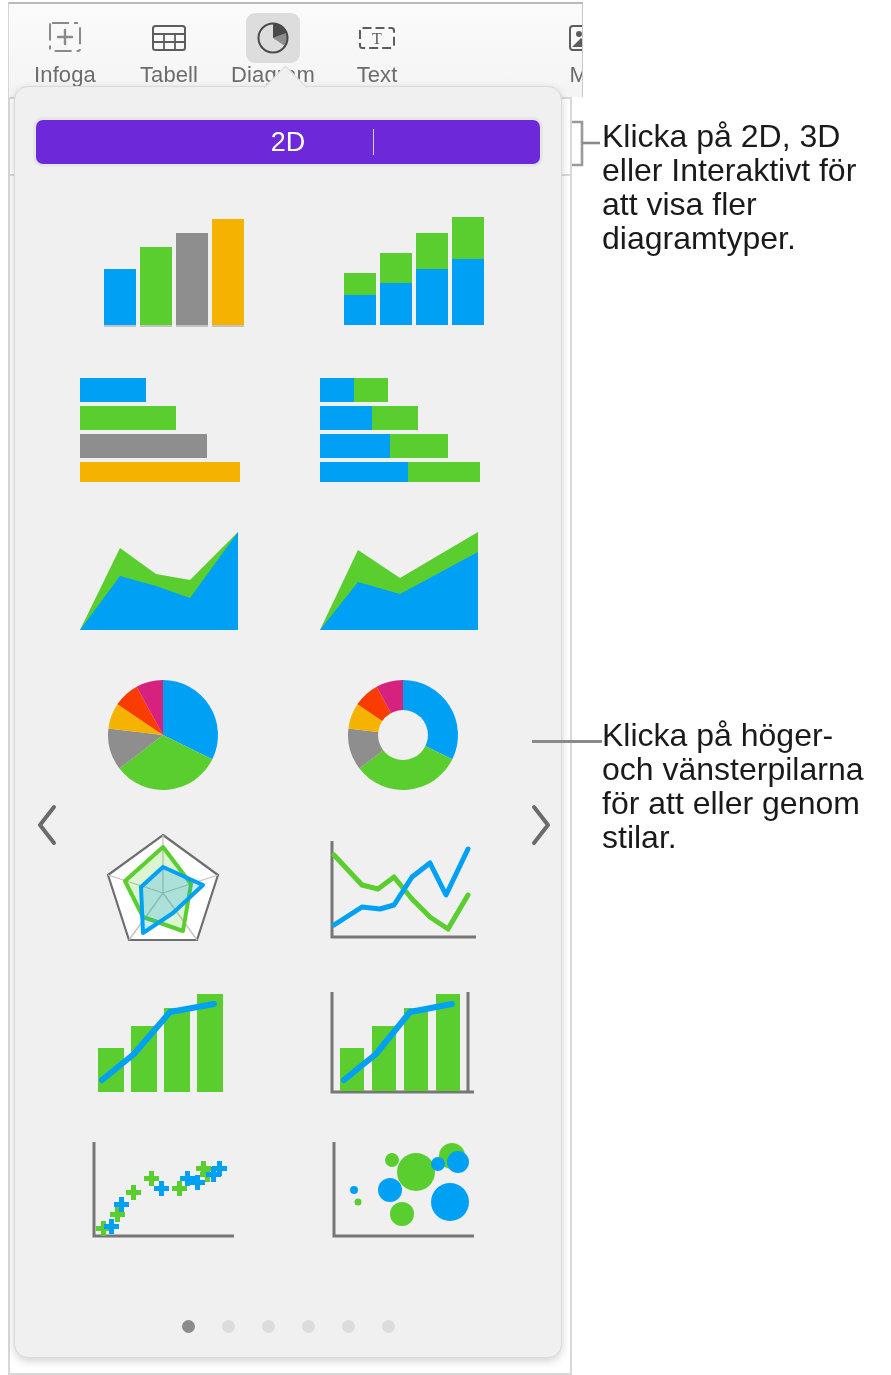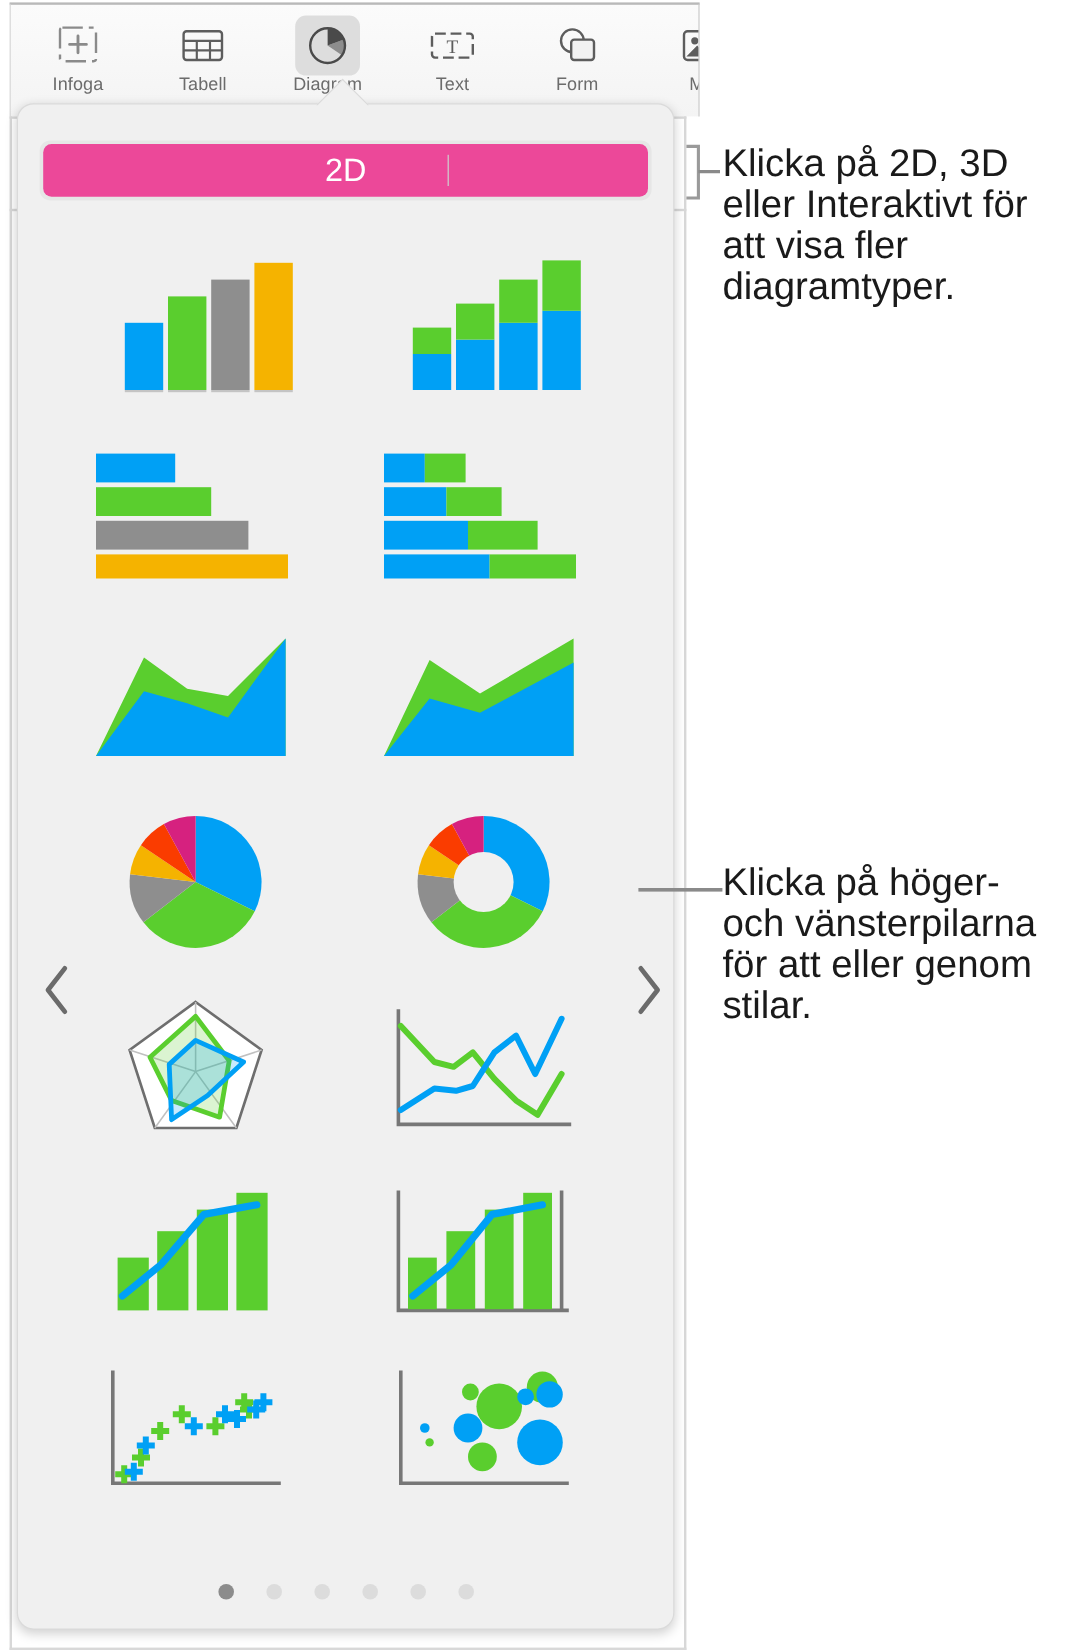--- a/index.html
+++ b/index.html
@@ -45,21 +45,21 @@
   .tb-glyph .pillbg {
     width: 54px;
     height: 50px;
     border-radius: 9px;
     display: flex;
     align-items: center;
     justify-content: center;
   }
   .tb-glyph .pillbg.active { background: #dddddd; }
   .tb-label {
-    font-size: 15px;
+    font-size: 22px;
     color: #6c6c6c;
     letter-spacing: 0.1px;
     margin-top: -2px;
   }
 
   
   #popover {
     position: absolute;
     left: 14px;
     top: 86px;
@@ -111,21 +111,21 @@
     margin: 0 3px;
     border-radius: 7px;
     display: flex;
     align-items: center;
     justify-content: center;
     font-size: 27px;
     color: #1d1d1d;
     position: relative;
   }
   .seg.active {
-    background: #ec4899;
+    background: #6d28d9;
     color: #ffffff;
   }
   .seg-divider {
     position: absolute;
     left: 340px;
     top: 12px;
     width: 1px;
     height: 26px;
     background: #cfcfcf;
   }
@@ -264,31 +264,20 @@
       <div class="pillbg">
         <svg width="42" height="34" viewBox="0 0 42 34">
           <rect x="4" y="7" width="34" height="20" rx="2.5" fill="none" stroke="#5d5d5d" stroke-width="2" stroke-dasharray="9 4"></rect>
           <text x="21" y="23" font-family="Liberation Serif, serif" font-size="16" fill="#5d5d5d" text-anchor="middle">T</text>
         </svg>
       </div>
     </div>
     <div class="tb-label">Text</div>
   </div>
 
-  <div class="tb-item" style="left:424px">
-    <div class="tb-glyph">
-      <div class="pillbg">
-        <svg width="40" height="38" viewBox="0 0 40 38">
-          <circle cx="16" cy="15" r="9.5" fill="none" stroke="#5d5d5d" stroke-width="2"></circle>
-          <rect x="15" y="14" width="19" height="17" rx="2.5" fill="#f2f2f2" stroke="#5d5d5d" stroke-width="2"></rect>
-        </svg>
-      </div>
-    </div>
-    <div class="tb-label">Form</div>
-  </div>
 
   <div class="tb-item" style="left:528px">
     <div class="tb-glyph">
       <div class="pillbg">
         <svg width="38" height="34" viewBox="0 0 38 34">
           <rect x="4" y="5" width="30" height="24" rx="3" fill="none" stroke="#5d5d5d" stroke-width="2"></rect>
           <circle cx="13" cy="13" r="3" fill="#5d5d5d"></circle>
           <path d="M6 26 l9-9 6 6 5-4 6 7 z" fill="#5d5d5d"></path>
         </svg>
       </div>

